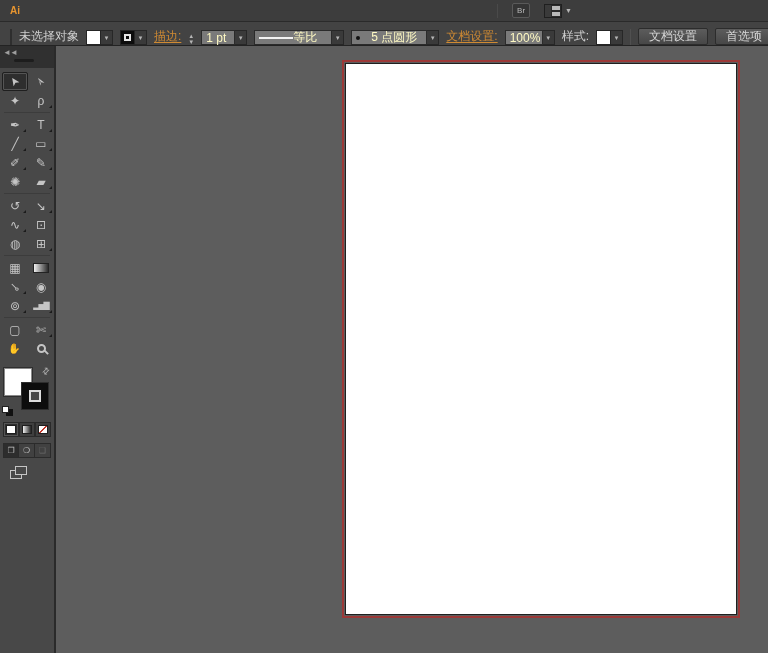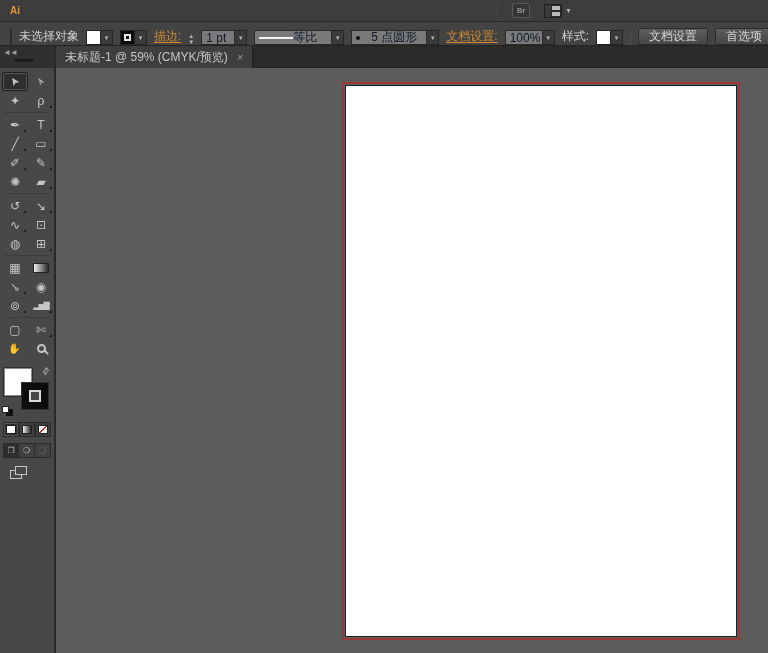--- a/index.html
+++ b/index.html
@@ -34,21 +34,21 @@
   .cb-link { color:#cf8a33; text-decoration:underline; text-underline-offset:2px; }
   .swatch-widget { display:flex; align-items:center; }
   .cb-swatch { width:15px; height:15px; border:1px solid #252525; background:#ffffff; }
   .cb-stroke-swatch { width:15px; height:15px; border:1px solid #252525; background:#0c0c0c;
     display:flex; align-items:center; justify-content:center; }
   .cb-stroke-swatch i { display:block; width:7px; height:7px; border:2px solid #e6e6e6; }
   .dd-btn { width:12px; height:15px; background:#3a3a3a; border:1px solid #272727; border-left:none;
     color:#b5b5b5; font-size:6px; display:flex; align-items:center; justify-content:center; }
   .stepper { display:flex; flex-direction:column; justify-content:center; line-height:5px;
     font-size:6px; color:#b5b5b5; gap:1px; }
-  .field { height:15px; background:#7a7a7a; border:1px solid #2b2b2b; color:#0f172a;
+  .field { height:15px; background:#7a7a7a; border:1px solid #2b2b2b; color:#fef9c3;
     display:flex; align-items:center; padding:0 4px; }
   .w-stroke { width:34px; }
   .w-opacity { width:38px; }
   .profile-field { width:78px; }
   .profile-line { width:34px; height:2px; background:#f2f2f2; }
   .brush-field { width:76px; gap:11px; }
   .brush-dot { width:4px; height:4px; border-radius:50%; background:#111; }
   .style-widget .cb-swatch { background:#fff; }
   .cb-button { height:17px; padding:0 10px; display:flex; align-items:center;
     background:linear-gradient(#5c5c5c,#474747); border:1px solid #2c2c2c; border-radius:2px;
@@ -345,26 +345,20 @@
       <span class="mode-btn disabled">❏</span>
     </div>
 
     <div class="screenmode">
       <span class="r1"></span>
       <span class="r2"></span>
     </div>
   </div>
 
   <div class="workarea">
-    <div class="tabstrip">
-      <div class="doc-tab">
-        <span>未标题-1 @ 59% (CMYK/预览)</span>
-        <span class="tab-close">×</span>
-      </div>
-    </div>
 
     <div class="canvas">
       <div class="bleed">
         <div class="artboard"></div>
       </div>
     </div>
   </div>
 
 </div>
 

